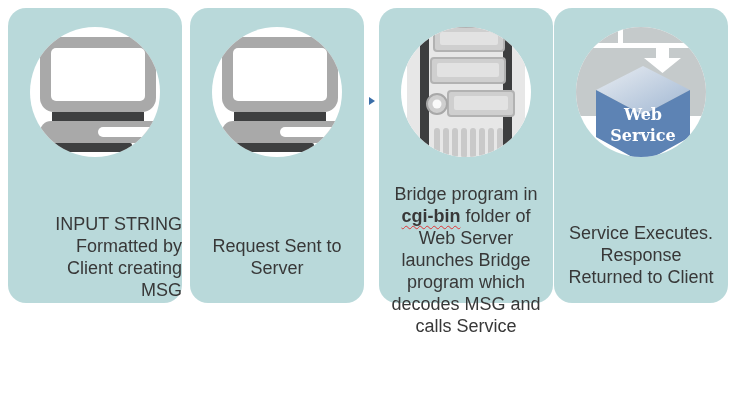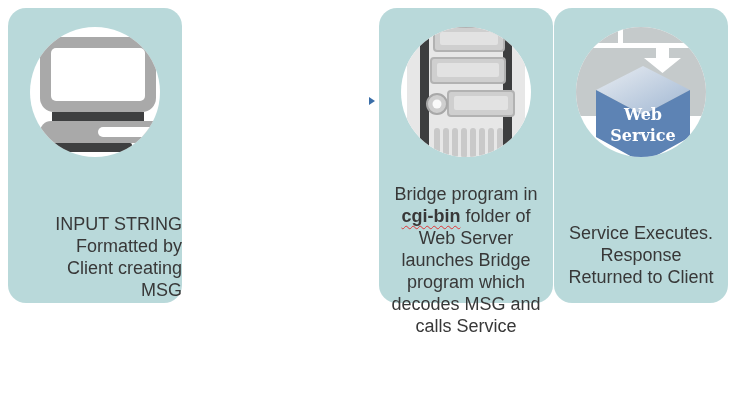--- a/index.html
+++ b/index.html
@@ -87,20 +87,42 @@
           <rect x="22" y="116" width="80" height="9" rx="2" fill="#3e3f40"></rect>
         </g>
       </svg>
     </div>
     <div class="caption">INPUT STRING
 Formatted by
 Client creating
 MSG</div>
   </div>
 
+  <div class="panel p2">
+    <div class="icon-circle">
+      <svg viewBox="0 0 130 130">
+        <defs>
+            <clipPath id="lc2">
+              <circle cx="65" cy="65" r="65"></circle>
+            </clipPath>
+          </defs>
+        <circle cx="65" cy="65" r="65" fill="#ffffff"></circle>
+        <g clip-path="url(#lc2)">
+          <rect x="10" y="10" width="116" height="75" rx="14" fill="#a9a9a9"></rect>
+          <rect x="21" y="21" width="94" height="53" rx="5" fill="#ffffff"></rect>
+          <rect x="22" y="85" width="92" height="9" fill="#3e3f40"></rect>
+          <rect x="10" y="94" width="128" height="22" rx="11" fill="#a9a9a9"></rect>
+          <rect x="68" y="100" width="70" height="10" rx="5" fill="#ffffff"></rect>
+          <rect x="22" y="116" width="80" height="9" rx="2" fill="#3e3f40"></rect>
+        </g>
+      </svg>
+    </div>
+    <div class="caption">Request Sent to
+Server</div>
+  </div>
 
   <div class="panel p3">
     <div class="icon-circle">
       <svg viewBox="0 0 130 130">
         <defs>
             <clipPath id="sc1">
               <circle cx="65" cy="65" r="65"></circle>
             </clipPath>
           </defs>
         <circle cx="65" cy="65" r="65" fill="#ffffff"></circle>

